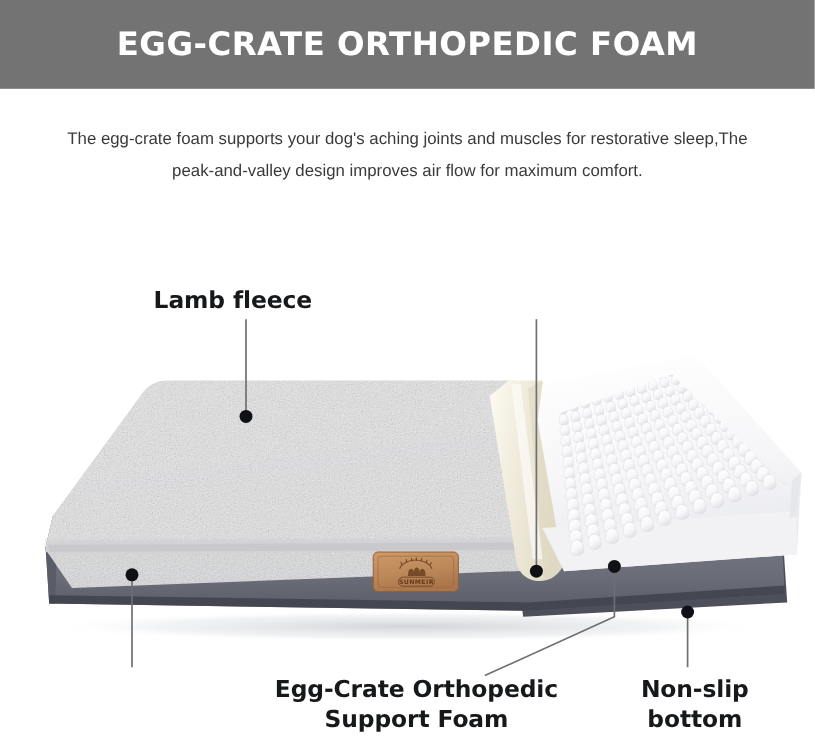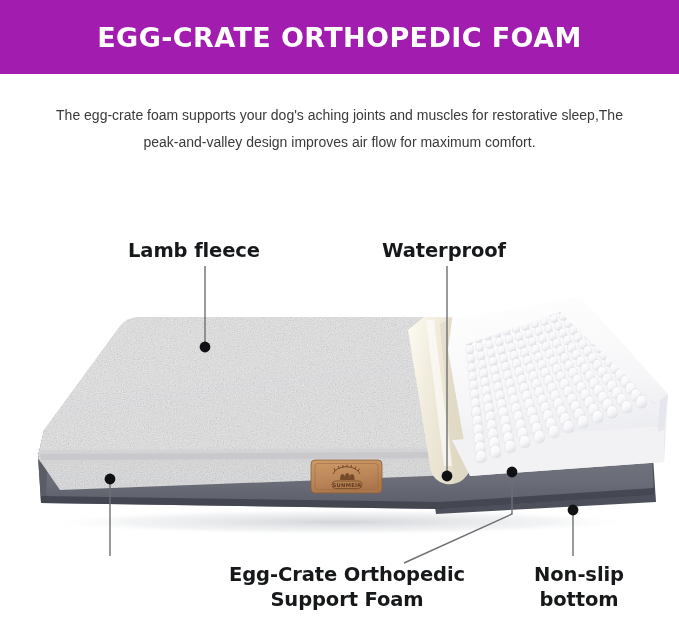--- a/index.html
+++ b/index.html
@@ -7,21 +7,21 @@
     width: 679px; height: 617px;
     background: #ffffff;
     font-family: "Liberation Sans", sans-serif;
     overflow: hidden;
   }
   #page { position: relative; width: 679px; height: 617px; background: #fff; }
 
   
   .banner {
     position: absolute; left: 0; top: 0; width: 679px; height: 74px;
-    background: #a21caf;
+    background: #737373;
     display: flex; align-items: center; justify-content: center;
   }
   .banner-title {
     color: #ffffff;
     font-size: 27px;
     font-weight: 700;
     letter-spacing: 0.4px;
     text-align: center;
     font-family: "DejaVu Sans", sans-serif;
   }
@@ -405,19 +405,18 @@
     <g fill="#101114">
       <circle cx="205" cy="347" r="5.4"></circle>
       <circle cx="447" cy="476" r="5.4"></circle>
       <circle cx="110" cy="479" r="5.4"></circle>
       <circle cx="512" cy="472" r="5.4"></circle>
       <circle cx="573" cy="510" r="5.4"></circle>
     </g>
   </svg>
 
   <div class="label" id="label-lamb-fleece">Lamb fleece</div>
-  <div class="label" id="label-waterproof">Waterproof</div>
   <div class="label" id="label-nonslip">Non-slip
 bottom</div>
   <div class="label" id="label-eggcrate">Egg-Crate Orthopedic
 Support Foam</div>
 
 </div>
 
 </body></html>

